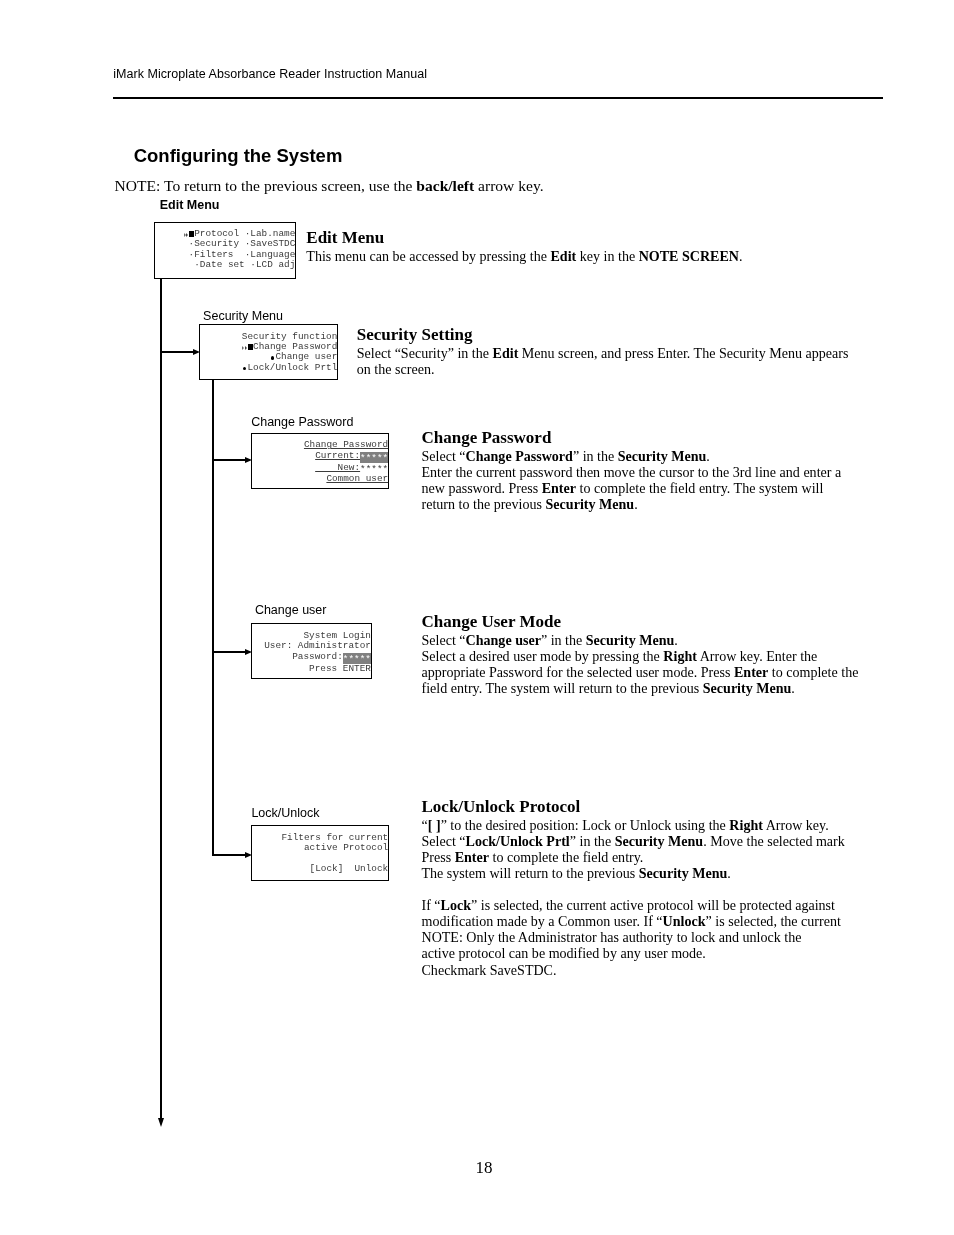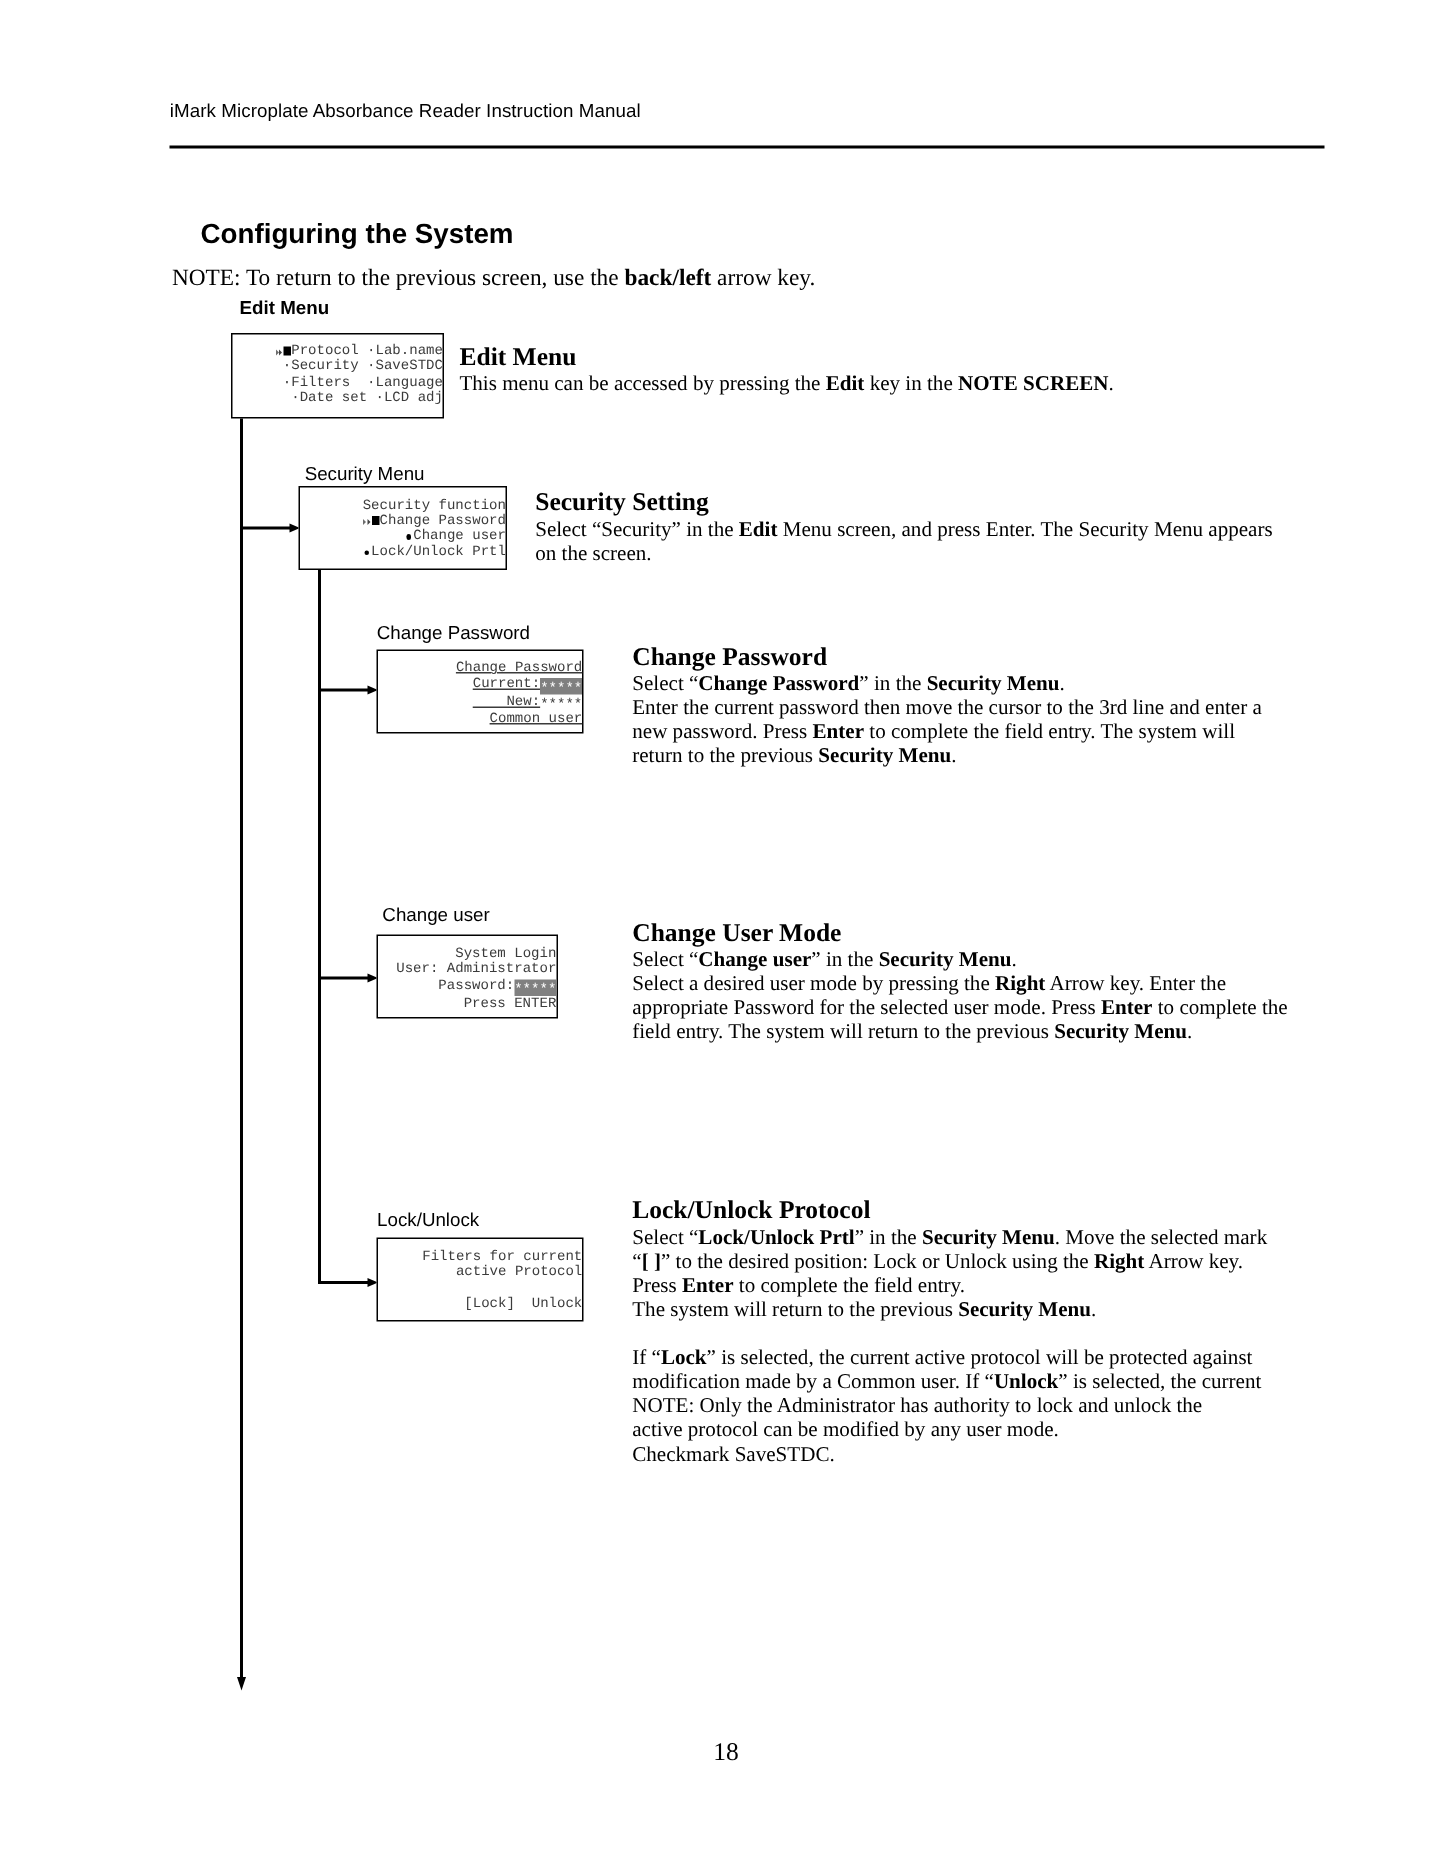--- a/index.html
+++ b/index.html
@@ -183,22 +183,22 @@
     </div>
   <div class="sec" id="sec-change-user-mode">
       <h2>Change User Mode</h2>
       <p><span>Select “</span><b>Change user</b><span>” in the </span><b>Security Menu</b><span>.</span></p>
       <p><span>Select a desired user mode by pressing the </span><b>Right</b><span> Arrow key. Enter the</span></p>
       <p><span>appropriate Password for the selected user mode. Press </span><b>Enter</b><span> to complete the</span></p>
       <p><span>field entry. The system will return to the previous </span><b>Security Menu</b><span>.</span></p>
     </div>
   <div class="sec" id="sec-lock-unlock-protocol">
       <h2>Lock/Unlock Protocol</h2>
+      <p><span>“</span><b>[ ]</b><span>” to the desired position: Lock or Unlock using the </span><b>Right</b><span> Arrow key.</span></p>
       <p><span>Select “</span><b>Lock/Unlock Prtl</b><span>” in the </span><b>Security Menu</b><span>. Move the selected mark</span></p>
-      <p><span>“</span><b>[ ]</b><span>” to the desired position: Lock or Unlock using the </span><b>Right</b><span> Arrow key.</span></p>
       <p><span>Press </span><b>Enter</b><span> to complete the field entry.</span></p>
       <p><span>The system will return to the previous </span><b>Security Menu</b><span>.</span></p>
     </div>
   <div class="sec" id="sec-lock-unlock-note">
       <p><span>If “</span><b>Lock</b><span>” is selected, the current active protocol will be protected against</span></p>
       <p><span>modification made by a Common user. If “</span><b>Unlock</b><span>” is selected, the current</span></p>
       <p><span>NOTE: Only the Administrator has authority to lock and unlock the</span></p>
       <p><span>active protocol can be modified by any user mode.</span></p>
       <p><span>Checkmark SaveSTDC.</span></p>
     </div>

